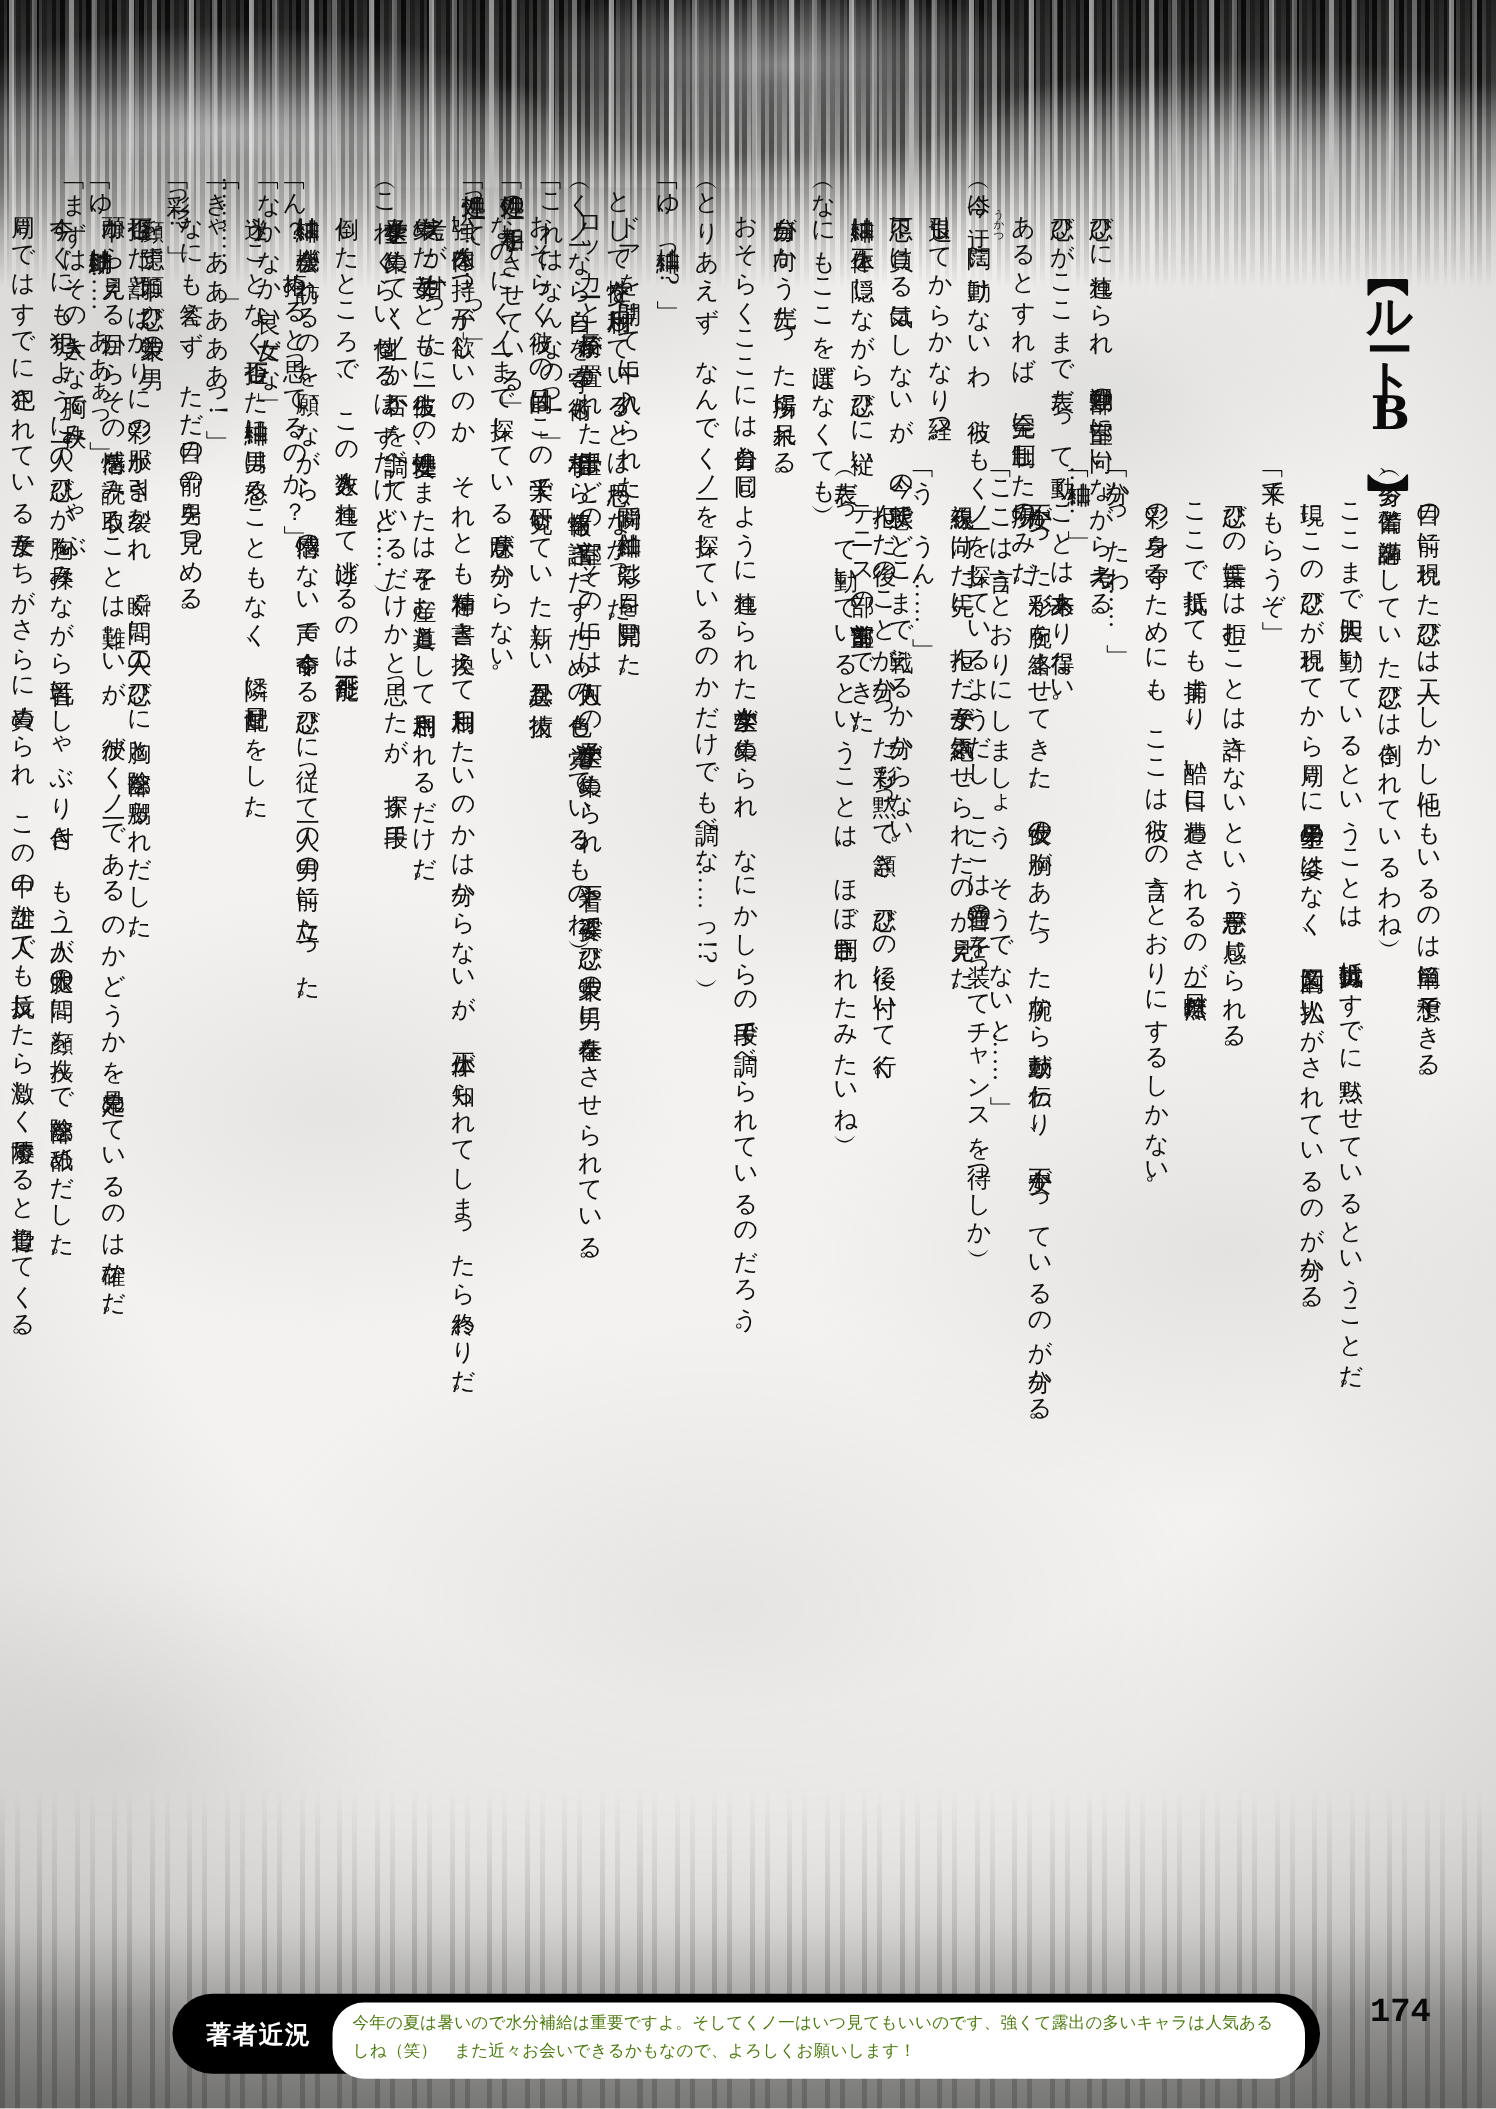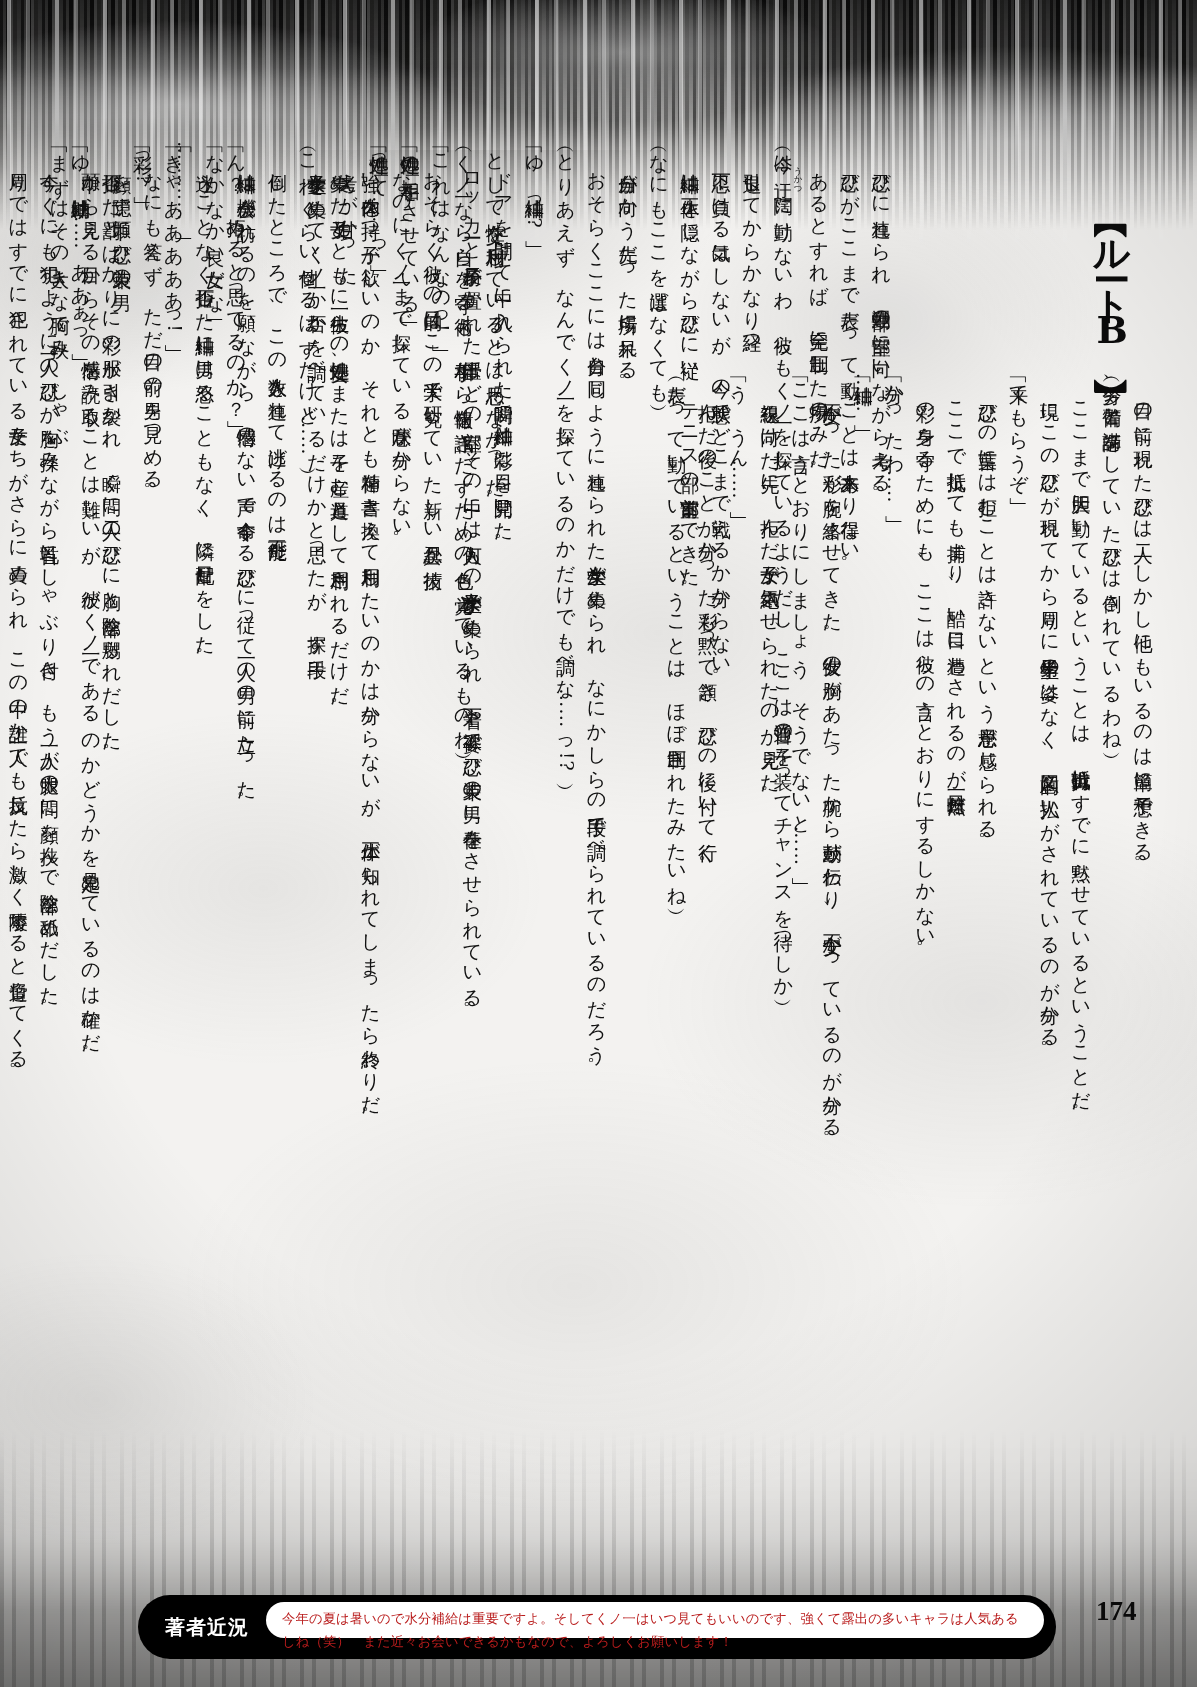--- a/index.html
+++ b/index.html
@@ -164,35 +164,35 @@
     font-family:"DejaVu Sans","Liberation Sans",sans-serif;
     font-weight:700;
     font-size:20px;
     letter-spacing:1px;
     line-height:38px;
     text-align:center;
     white-space:nowrap;
   }
   #footer-body{
     position:absolute;left:126px;top:5px;
-    width:778px;height:36px;
+    width:778px;height:61px;
     background:#fff;
     border-radius:25px;
-    color:#b91c1c;
+    color:#4d7c0f;
     font-family:"DejaVu Sans","Liberation Sans",sans-serif;
     font-size:13.3px;
     line-height:1.72;
     letter-spacing:.15px;
     padding:6px 16px 0 16px;
     box-sizing:border-box;
   }
   #page-number{
     position:absolute;
     left:1096px;top:1596px;
-    font-family:Liberation Serif, serif;
+    font-family:Liberation Mono, monospace;
     font-weight:700;
     font-size:27px;
     color:#0a0a0a;
     letter-spacing:0px;
     z-index:8;
   }
 </style>
 </head>
 <body>
 

